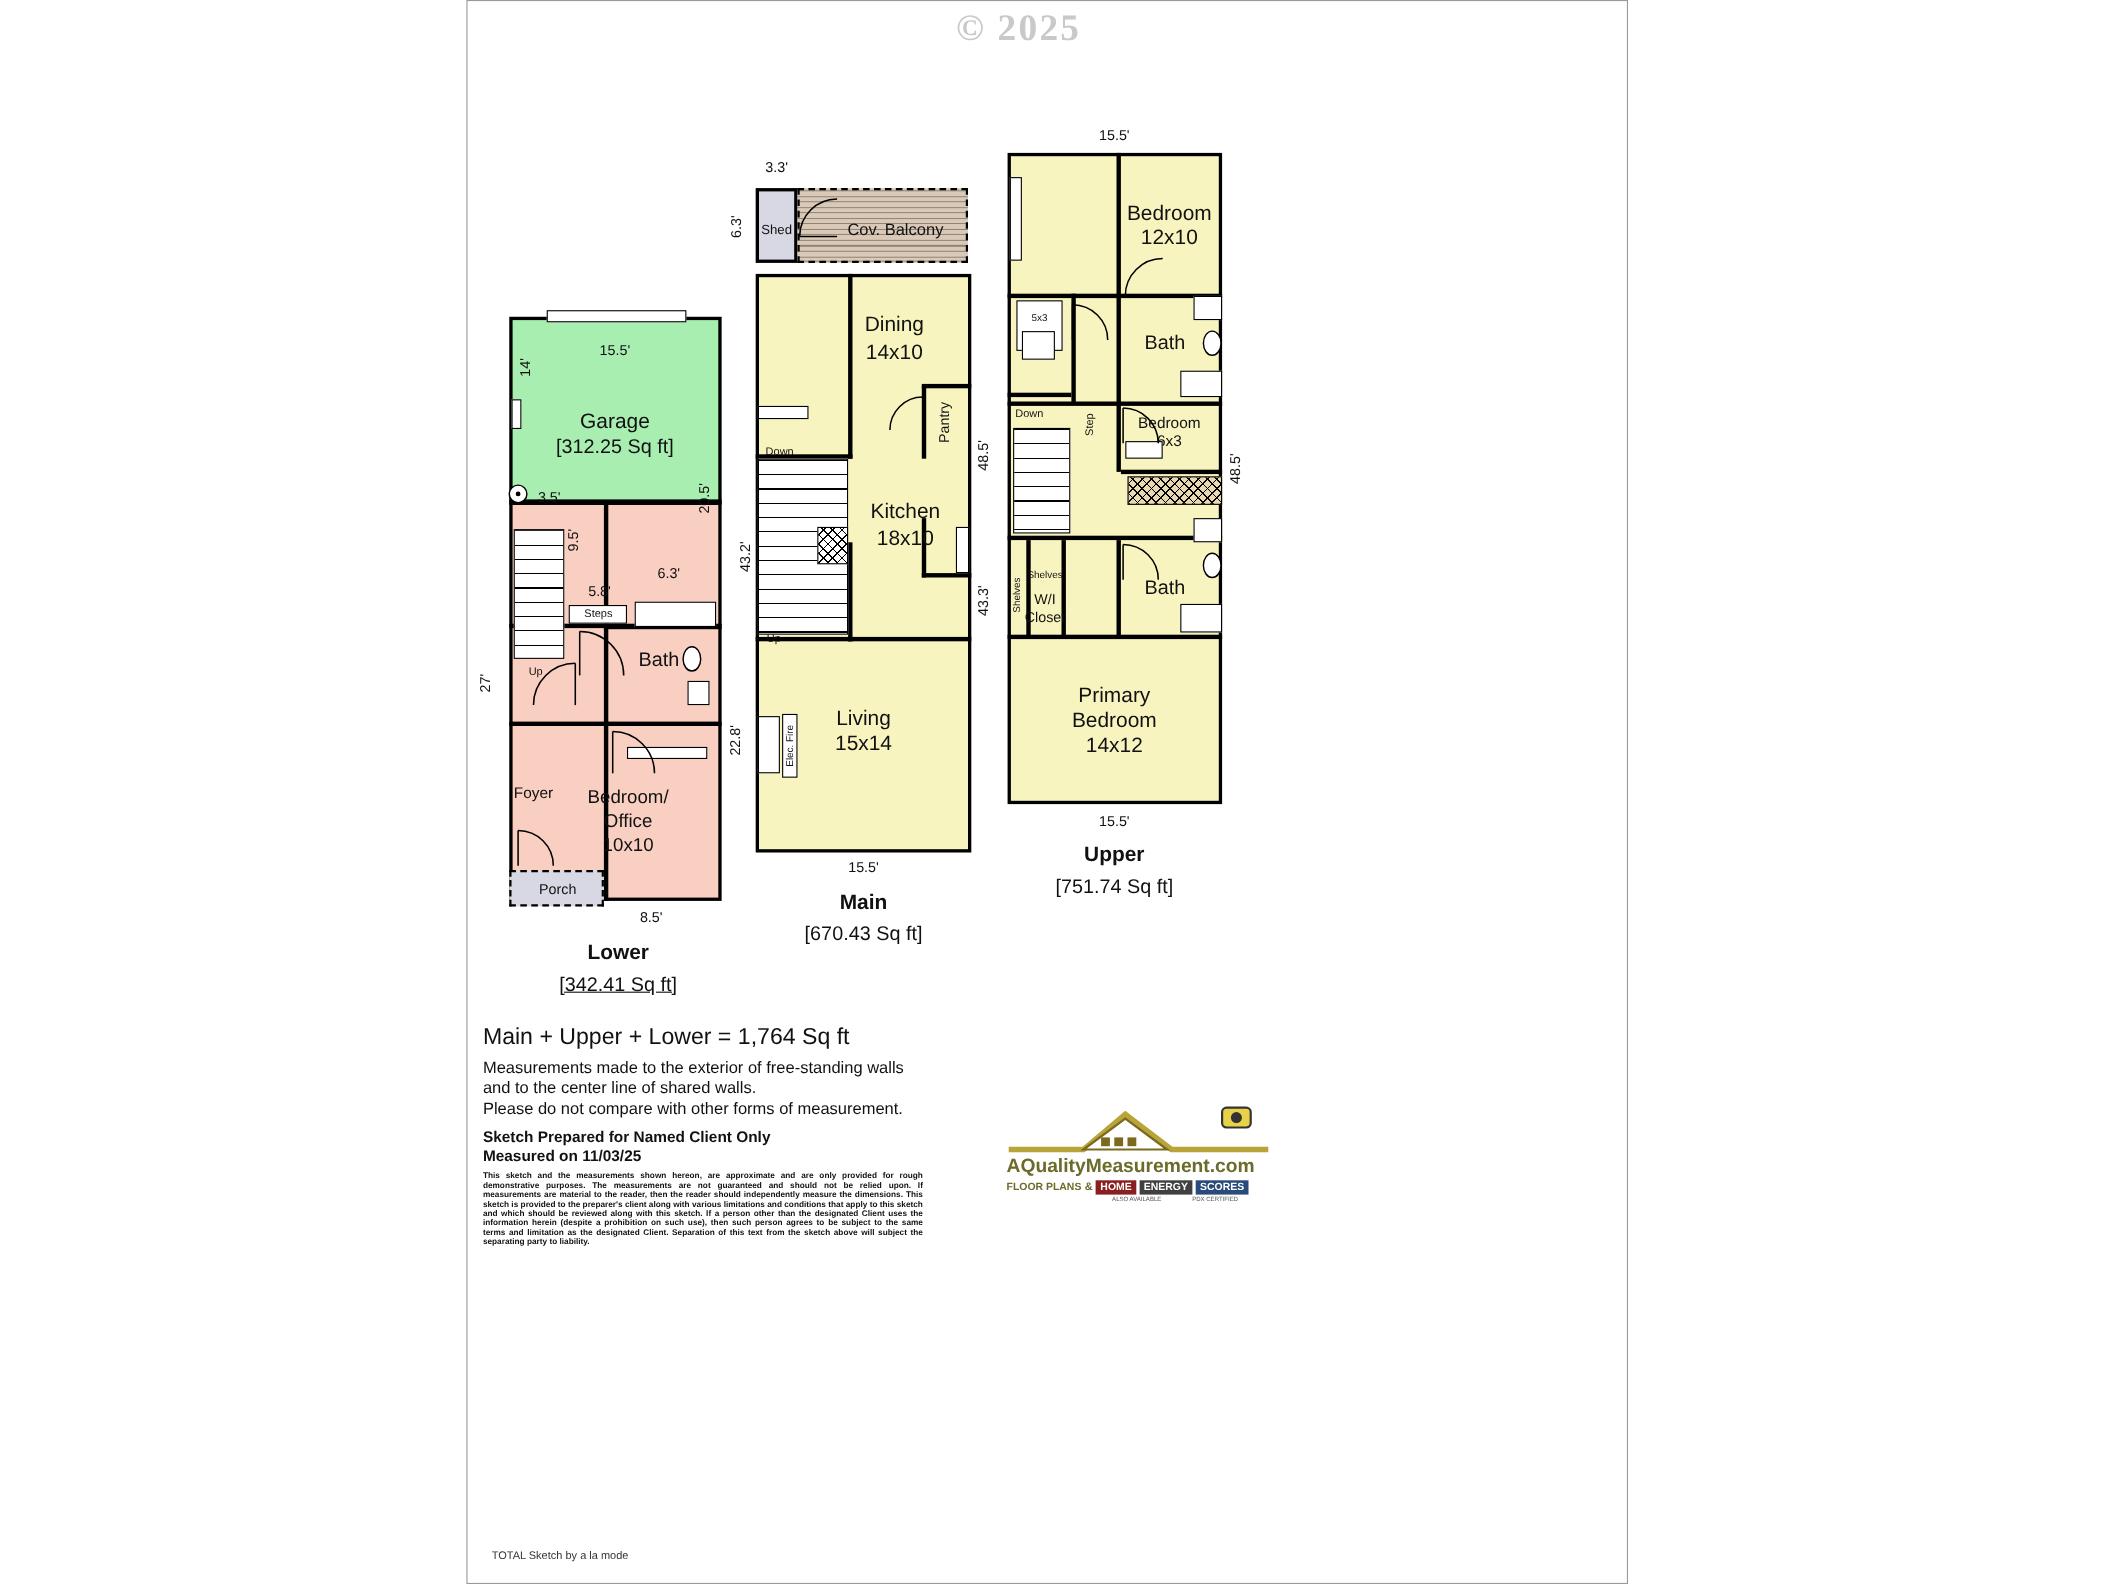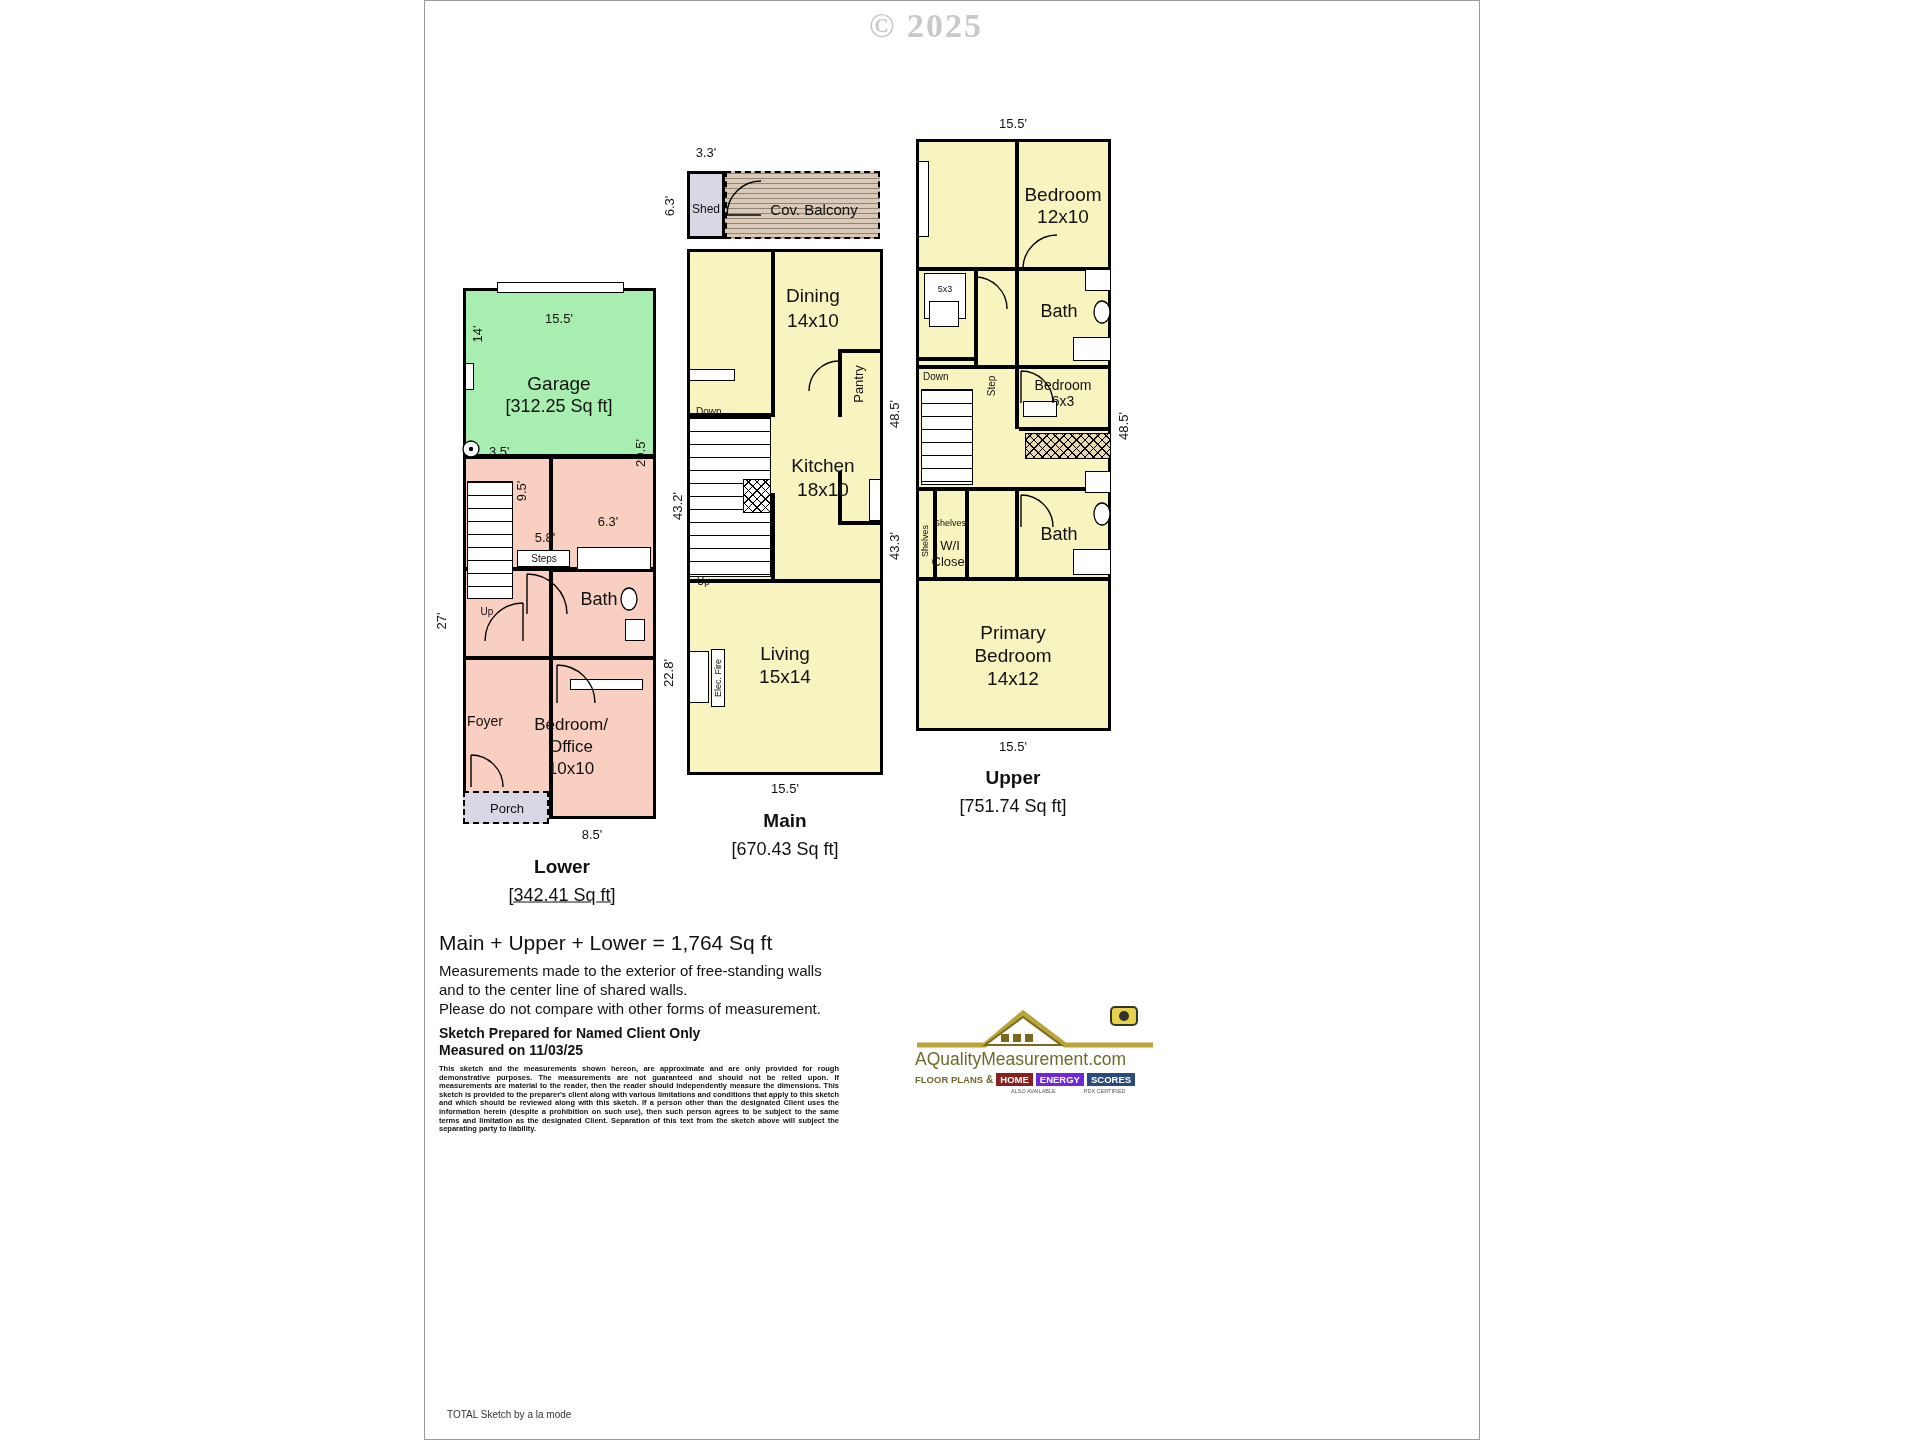--- a/index.html
+++ b/index.html
@@ -314,26 +314,26 @@
     <div id="logo" style="left:490px;top:1000px;width:240px;height:84px;">
       <svg width="240" height="50" style="display:block">
         <path d="M2 44 L70 44 L108 12 L150 44 L238 44" fill="none" stroke="#b9a43a" stroke-width="5"></path>
         <path d="M70 44 L108 16 L146 44 Z" fill="#ffffff" stroke="#7a6a1e" stroke-width="2"></path>
         <rect x="86" y="33" width="8" height="8" fill="#7a6a1e"></rect>
         <rect x="98" y="33" width="8" height="8" fill="#7a6a1e"></rect>
         <rect x="110" y="33" width="8" height="8" fill="#7a6a1e"></rect>
         <rect x="196" y="6" width="26" height="18" rx="4" fill="#e8d24a" stroke="#333" stroke-width="2"></rect>
         <circle cx="209" cy="15" r="5" fill="#333"></circle>
       </svg>
-      <div class="logotext" style="font-size:17.5px;font-weight:normal;color:#6b6b2a;margin-top:-2px;">AQualityMeasurement.com</div>
+      <div class="logotext" style="font-size:17.5px;font-weight:bold;color:#6b6b2a;margin-top:-2px;">AQualityMeasurement.com</div>
       <div style="display:flex;align-items:center;gap:3px;margin-top:3px;">
         <span style="font-size:9.5px;font-weight:bold;color:#6b6b2a;">FLOOR PLANS</span>
         <span style="font-size:10px;font-weight:bold;color:#6b6b2a;">&amp;</span>
         <span style="font-size:9.5px;font-weight:bold;color:#fff;background:#8a1f1f;padding:1px 4px;">HOME</span>
-        <span style="font-size:9.5px;font-weight:bold;color:#fff;background:#6d28d9;padding:1px 4px;">ENERGY</span>
+        <span style="font-size:9.5px;font-weight:bold;color:#fff;background:#404040;padding:1px 4px;">ENERGY</span>
         <span style="font-size:9.5px;font-weight:bold;color:#fff;background:#2a4a7a;padding:1px 4px;">SCORES</span>
       </div>
       <div style="display:flex;gap:28px;margin-top:2px;margin-left:96px;">
         <span style="font-size:5.5px;color:#555;">ALSO AVAILABLE</span>
         <span style="font-size:5.5px;color:#555;">PDX CERTIFIED</span>
       </div>
     </div>
 
     <div class="txt" id="bottomnote" style="left:22px;top:1408px;">TOTAL Sketch by a la mode</div>
 

